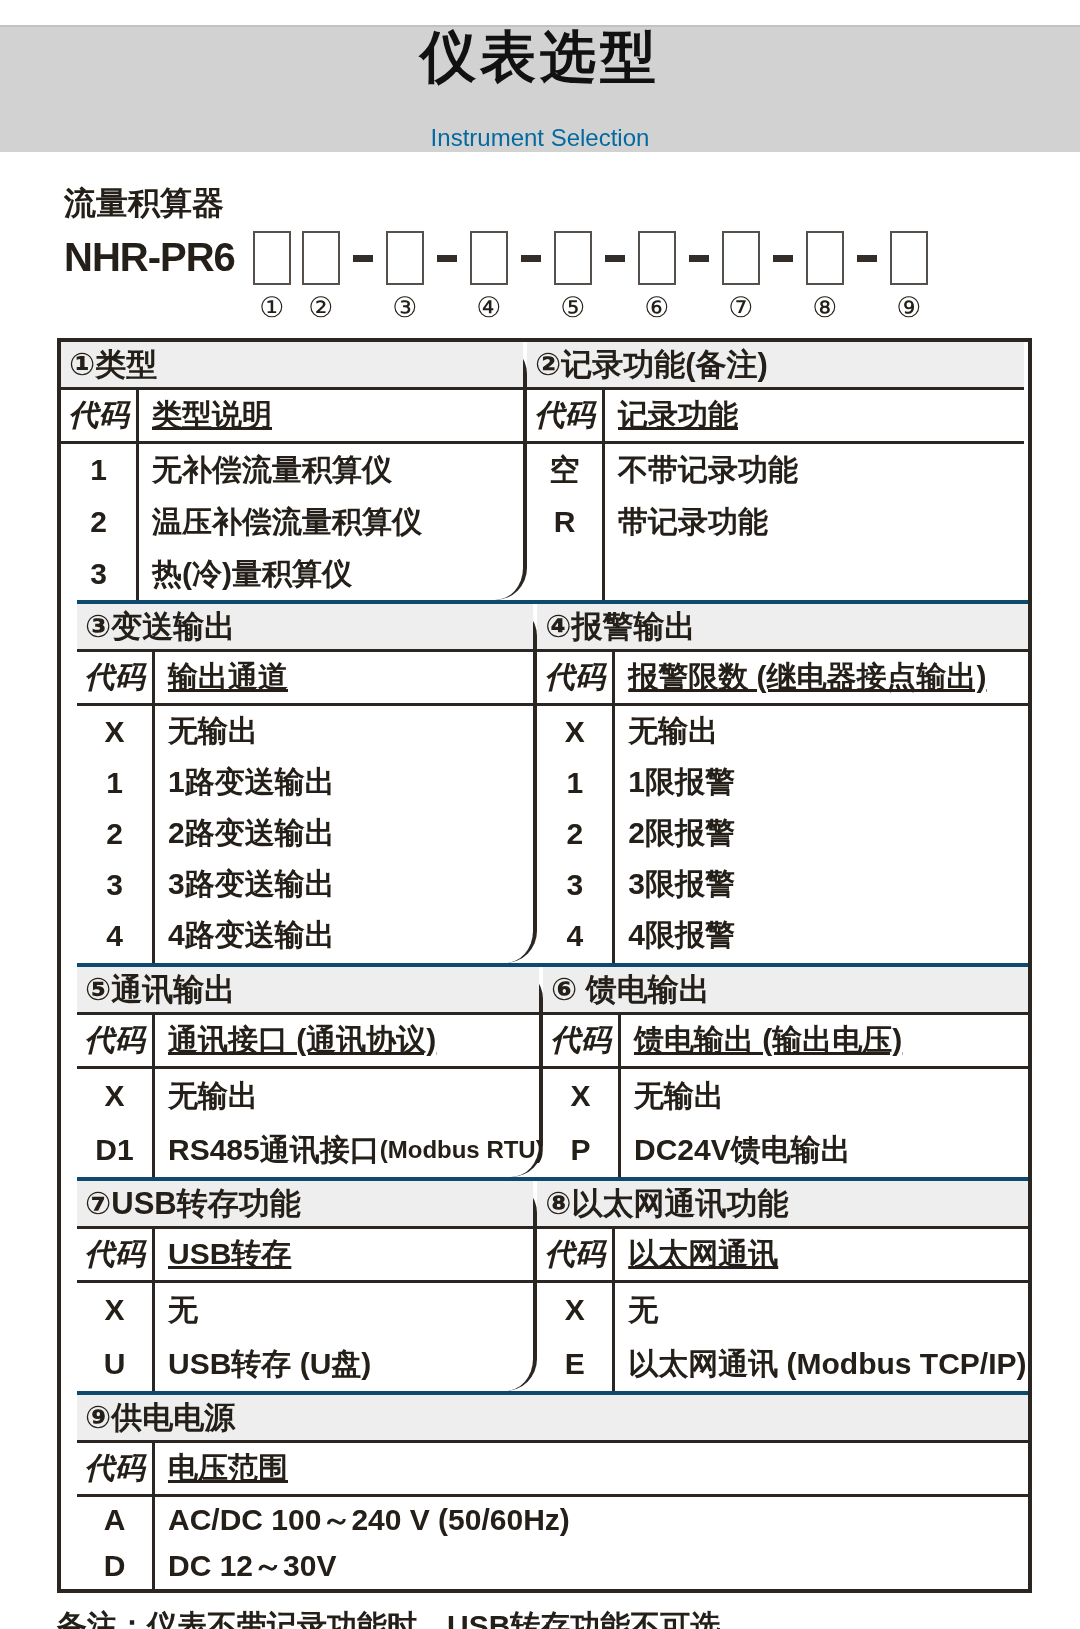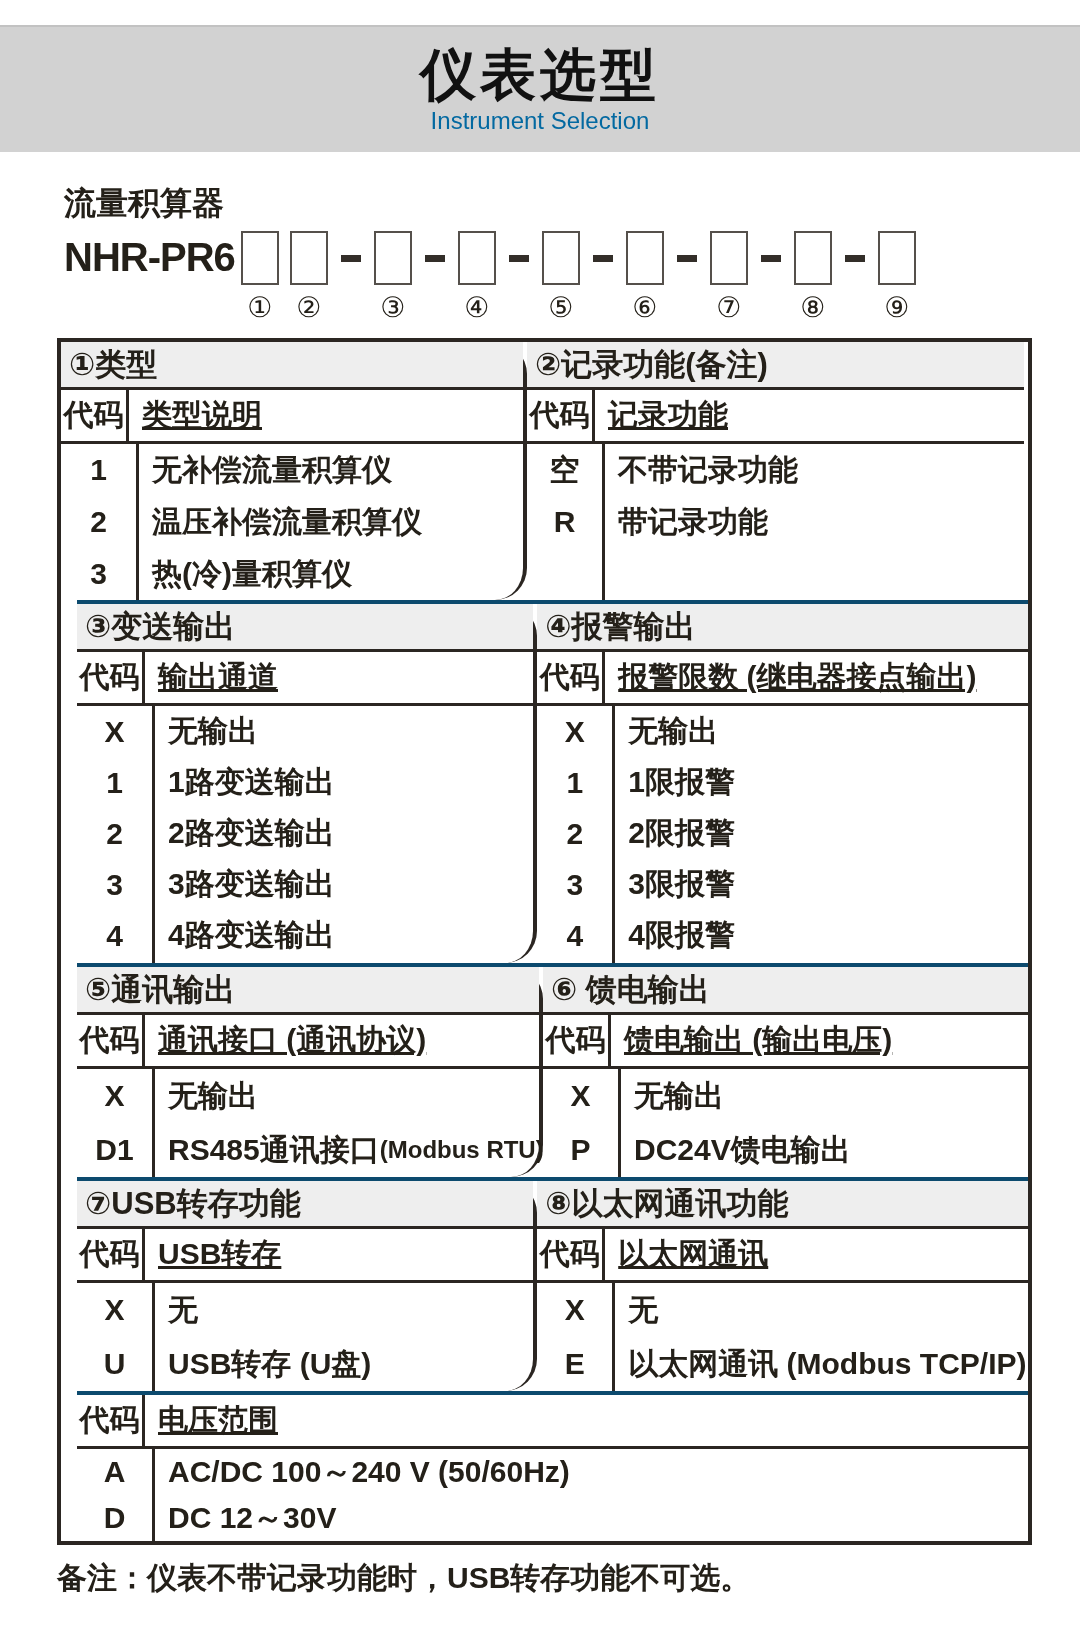--- a/index.html
+++ b/index.html
@@ -5,28 +5,28 @@
   html,body{margin:0;padding:0;}
   body{
     width:1080px;height:1629px;background:#ffffff;position:relative;
     font-family:"Liberation Sans","DejaVu Sans",sans-serif;
     color:#242019;overflow:hidden;
   }
   
   .titlebar{
     margin-top:25px;height:127px;background:#d2d2d2;
     border-top:2px solid #c2c2c2;box-sizing:border-box;
-    display:flex;flex-direction:column;align-items:center;justify-content:center;
+    display:flex;flex-direction:column;align-items:center;justify-content:space-between;
   }
   .title-cn{font-size:56px;font-weight:600;letter-spacing:4px;line-height:60px;color:#111111;}
   .title-en{font-size:24px;font-weight:400;line-height:28px;color:#0369a1;margin-top:2px;}
   
   .product-label{margin:33px 0 0 64px;font-size:32px;font-weight:600;line-height:36px;}
   .model-row{margin:8px 0 0 64px;display:flex;align-items:flex-start;}
-  .model-prefix{font-size:40px;font-weight:600;height:58px;line-height:56px;letter-spacing:-1px;margin-right:6px;}
+  .model-prefix{font-size:40px;font-weight:600;height:58px;line-height:56px;letter-spacing:-1px;margin-right:18px;}
   .slot{display:flex;flex-direction:column;align-items:center;width:38px;}
   .box{width:38px;height:54px;border:2px solid #55504b;box-sizing:border-box;margin-top:2px;background:#ffffff;}
   .pos{margin-top:7px;font-size:28px;line-height:32px;color:#242019;}
   .gap1{width:11px;height:56px;}
   .dashslot{width:46px;height:58px;display:flex;align-items:center;justify-content:center;}
   .dashbar{width:20px;height:7px;background:#332e29;}
   
   .otable{
     margin:14px 0 0 57px;width:975px;box-sizing:border-box;
     border:4px solid #2b2622;background:#ffffff;
@@ -38,22 +38,22 @@
   .half.right{width:497px;}
   .half.full{width:967px;}
   .band{
     height:48px;background:#eeeeee;border-bottom:3px solid #2b2622;box-sizing:border-box;
     display:flex;align-items:center;padding-left:8px;font-size:31px;font-weight:600;
   }
   .codehead{
     height:54px;border-bottom:3px solid #2b2622;box-sizing:border-box;
     display:flex;font-size:30px;font-weight:600;
   }
-  .cc{width:68px;border-right:3px solid #2b2622;box-sizing:border-box;
-      display:flex;align-items:center;justify-content:center;}
+  .cc{width:78px;border-right:3px solid #2b2622;box-sizing:border-box;
+      display:flex;align-items:center;justify-content:center;font-style:italic;}
   .cd{flex:1;display:flex;align-items:center;padding-left:13px;text-decoration:underline;}
   .dataarea{display:flex;font-size:30px;font-weight:600;height:var(--dh);}
   .dc{width:78px;border-right:3px solid #2b2622;box-sizing:border-box;
       display:flex;flex-direction:column;}
   .dd{flex:1;display:flex;flex-direction:column;min-width:0;}
   .cell{height:var(--rh);display:flex;align-items:center;flex:0 0 auto;}
   .dc .cell{justify-content:center;}
   .dd .cell{padding-left:13px;white-space:nowrap;}
   .small{font-size:24px;text-align:center;}
   
@@ -294,20 +294,21 @@
         <div class="dd">
           <div class="cell">无</div>
           <div class="cell">以太网通讯 (Modbus TCP/IP)</div>
         </div>
       </div>
     </div>
   </div>
 
   <div class="block" style="--rh:46px;--dh:92px;">
     <div class="half full">
+      <div class="band">⑨供电电源</div>
       <div class="codehead">
         <div class="cc">代码</div>
         <div class="cd">电压范围</div>
       </div>
       <div class="dataarea">
         <div class="dc">
           <div class="cell">A</div>
           <div class="cell">D</div>
         </div>
         <div class="dd">

